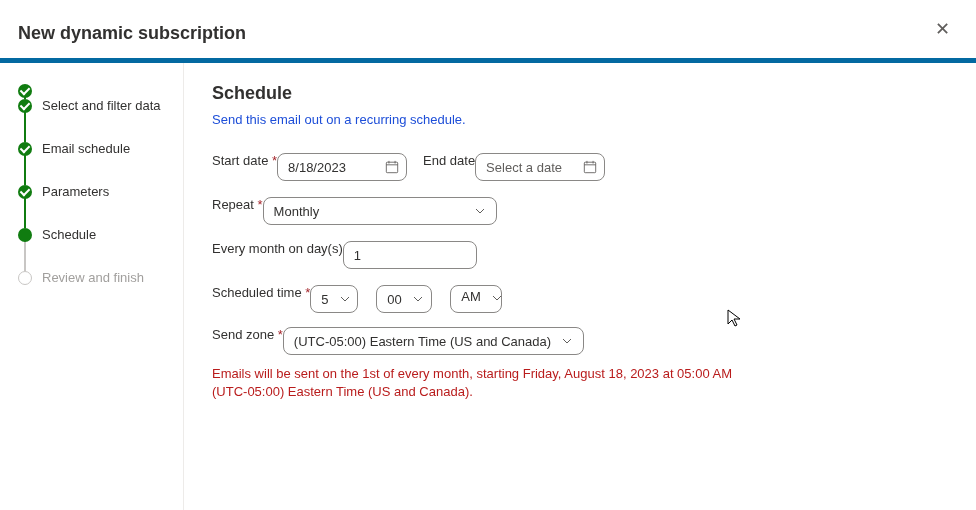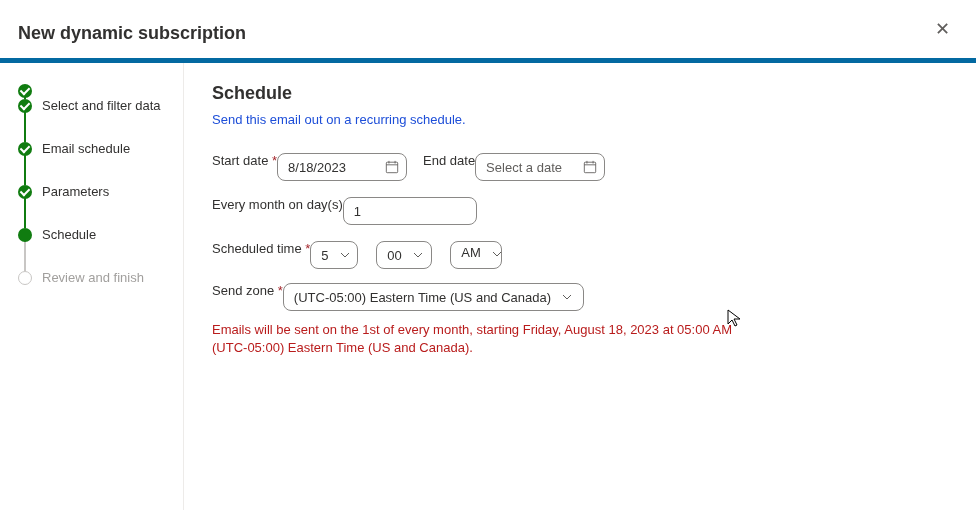--- a/index.html
+++ b/index.html
@@ -258,20 +258,33 @@
           <svg class="date-icon" viewBox="0 0 16 16" fill="none" stroke="#605e5c" stroke-width="1">
               <rect x="1.5" y="2.5" width="13" height="12" rx="1"></rect>
               <line x1="1.5" y1="5.5" x2="14.5" y2="5.5"></line>
               <line x1="4.5" y1="1" x2="4.5" y2="4"></line>
               <line x1="11.5" y1="1" x2="11.5" y2="4"></line>
             </svg>
         </div>
       </div>
     </div>
 
+    <div class="row">
+      <div class="field">
+        <label class="field-label">
+          <span>Repeat</span> <span class="req">*</span>
+        </label>
+        <div class="sel repeat-sel">
+          <span>Monthly</span>
+          <svg width="12" height="12" viewBox="0 0 12 12">
+              <path d="M2 4l4 4 4-4" fill="none" stroke="#605e5c" stroke-width="1"></path>
+            </svg>
+        </div>
+      </div>
+    </div>
 
     <div class="row">
       <div class="field">
         <label class="field-label">Every month on day(s)</label>
         <input class="text-input days-input" value="1" style="">
       </div>
     </div>
 
     <div class="row" style="margin-bottom:14px;">
       <div class="field">

